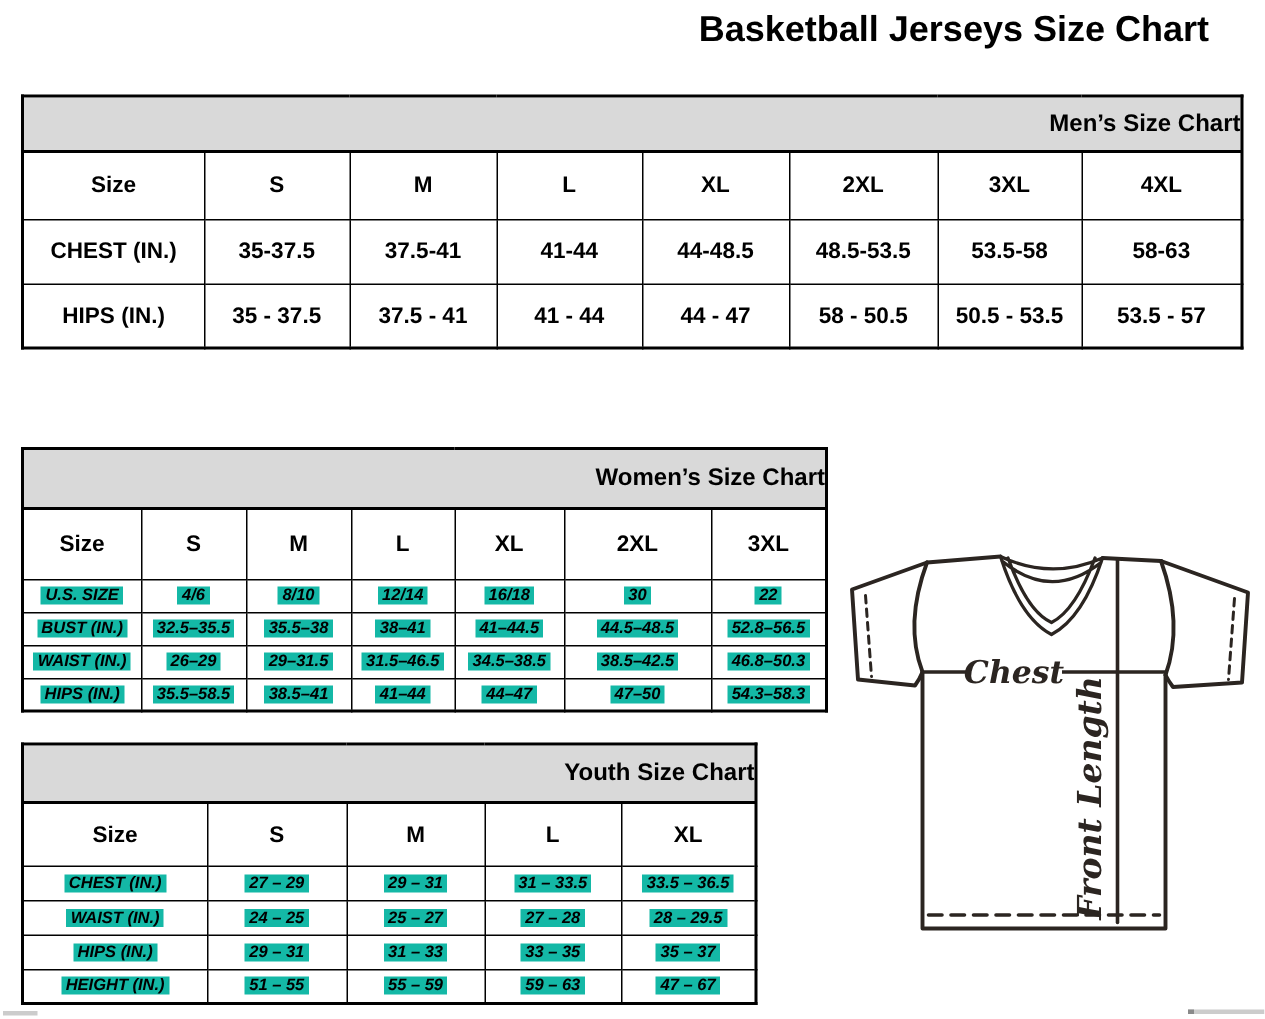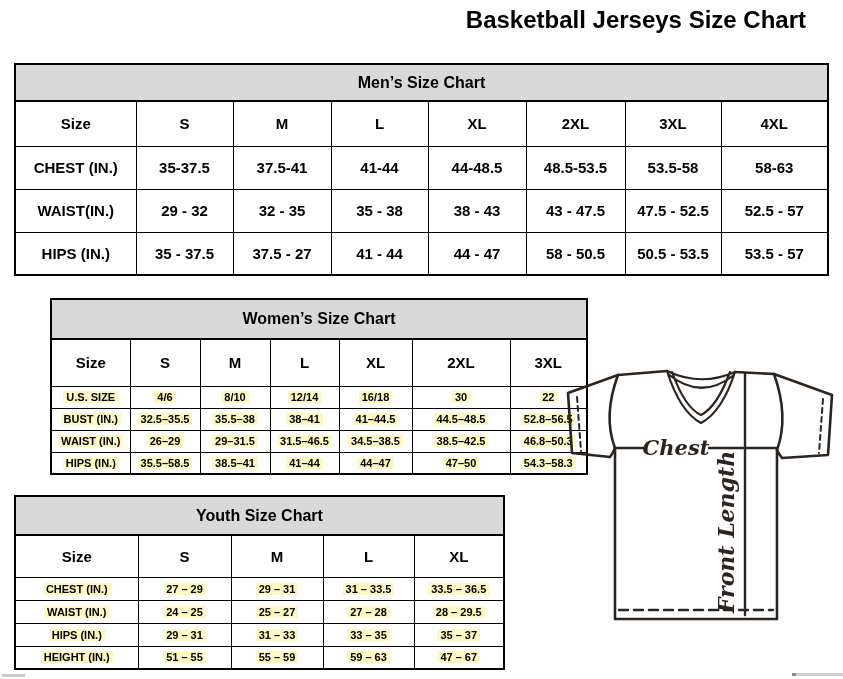--- a/index.html
+++ b/index.html
@@ -5,38 +5,38 @@
   * { margin:0; padding:0; box-sizing:border-box; }
   body { background:#fff; }
   .page { position:relative; width:843px; height:679px; background:#ffffff;
           font-family:"Liberation Sans", sans-serif; color:#000; overflow:hidden; }
   .title { position:absolute; left:0; top:6px; width:806px; text-align:right;
            font-size:24px; font-weight:bold; }
   table { border-collapse:collapse; table-layout:fixed; position:absolute;
           border:2px solid #000; background:#fff; }
   td { border:1px solid #000; text-align:center; vertical-align:middle;
        font-weight:bold; overflow:hidden; white-space:nowrap; }
-  tr.band td { background:#d9d9d9; border-bottom:2px solid #000; font-size:16px; }
+  tr.band td { background:#d9d9d9; border-bottom:2px solid #000; font-size:16px;text-align:right; }
   .mens { left:14px; top:63px; width:815px; }
   .mens tr.band { height:37px; }
   .mens tr.hdr  { height:45px; }
   .mens tr.r    { height:43px; }
   .mens td { font-size:15px; }
-  .womens { left:14px; top:298px; width:538px;margin-left:36px; }
+  .womens { left:14px; top:298px; width:538px; }
   .womens tr.band { height:40px; }
   .womens tr.hdr  { height:47px; }
   .womens tr.r    { height:22px; }
   .womens tr.hdr td { font-size:15px; }
   .youth { left:14px; top:495px; width:491px; }
   .youth tr.band { height:39px; }
   .youth tr.hdr  { height:42px; }
   .youth tr.r    { height:23px; }
   .youth tr.hdr td { font-size:15px; }
   tr.sm td { font-size:11px; }
-  .hl { background:#fef9c3; padding:0 3px; display:inline-block; }
+  .hl { background:#14b8a6; padding:0 3px; display:inline-block;font-style:italic; }
   .jersey { position:absolute; left:560px; top:362px; width:280px; height:262px; }
   .jersey text { font-family:"DejaVu Serif", serif; font-style:italic;
                  font-weight:bold; fill:#2b2521; }
   .sb { position:absolute; background:#cccccc; }
   .sb-left  { left:2px; top:674px; width:23px; height:3px; }
   .sb-right { left:792px; top:673px; width:51px; height:3px; }
   .sb-thumb { position:absolute; left:0; top:0; width:4px; height:3px; background:#8a8a8a; }
 </style>
 </head>
 <body>
@@ -74,33 +74,23 @@
       <td>CHEST (IN.)</td>
       <td>35-37.5</td>
       <td>37.5-41</td>
       <td>41-44</td>
       <td>44-48.5</td>
       <td>48.5-53.5</td>
       <td>53.5-58</td>
       <td>58-63</td>
     </tr>
     <tr class="r">
-      <td>WAIST(IN.)</td>
-      <td>29 - 32</td>
-      <td>32 - 35</td>
-      <td>35 - 38</td>
-      <td>38 - 43</td>
-      <td>43 - 47.5</td>
-      <td>47.5 - 52.5</td>
-      <td>52.5 - 57</td>
-    </tr>
-    <tr class="r">
       <td>HIPS (IN.)</td>
       <td>35 - 37.5</td>
-      <td>37.5 - 27</td>
+      <td>37.5 - 41</td>
       <td>41 - 44</td>
       <td>44 - 47</td>
       <td>58 - 50.5</td>
       <td>50.5 - 53.5</td>
       <td>53.5 - 57</td>
     </tr>
   </tbody>
     </table>
 
   <table class="womens">

